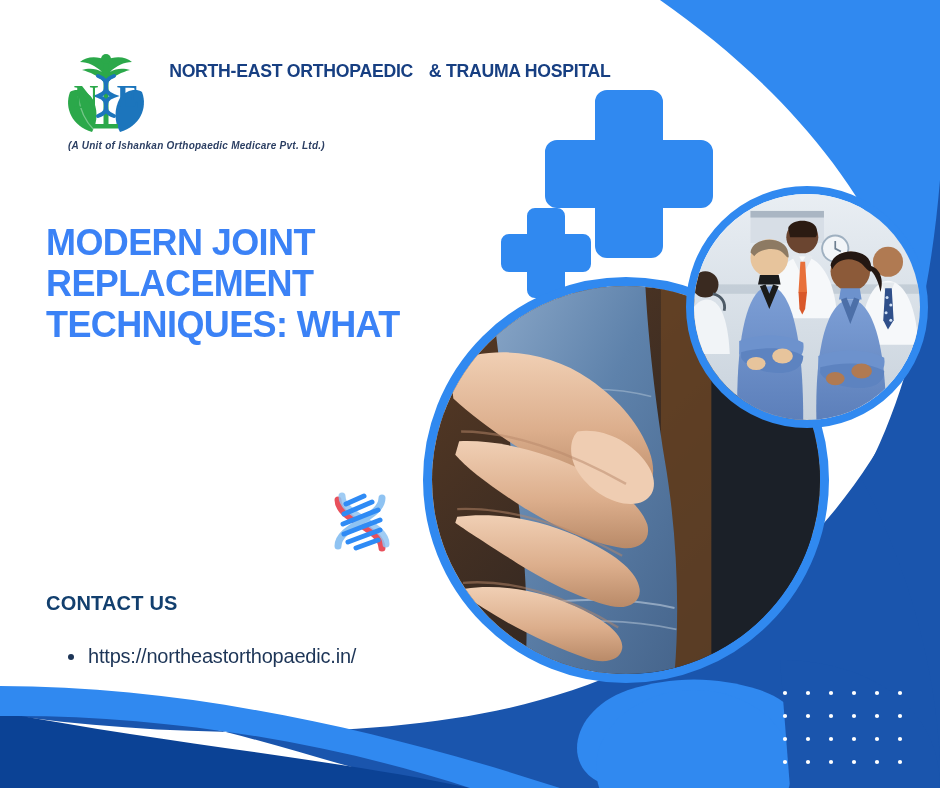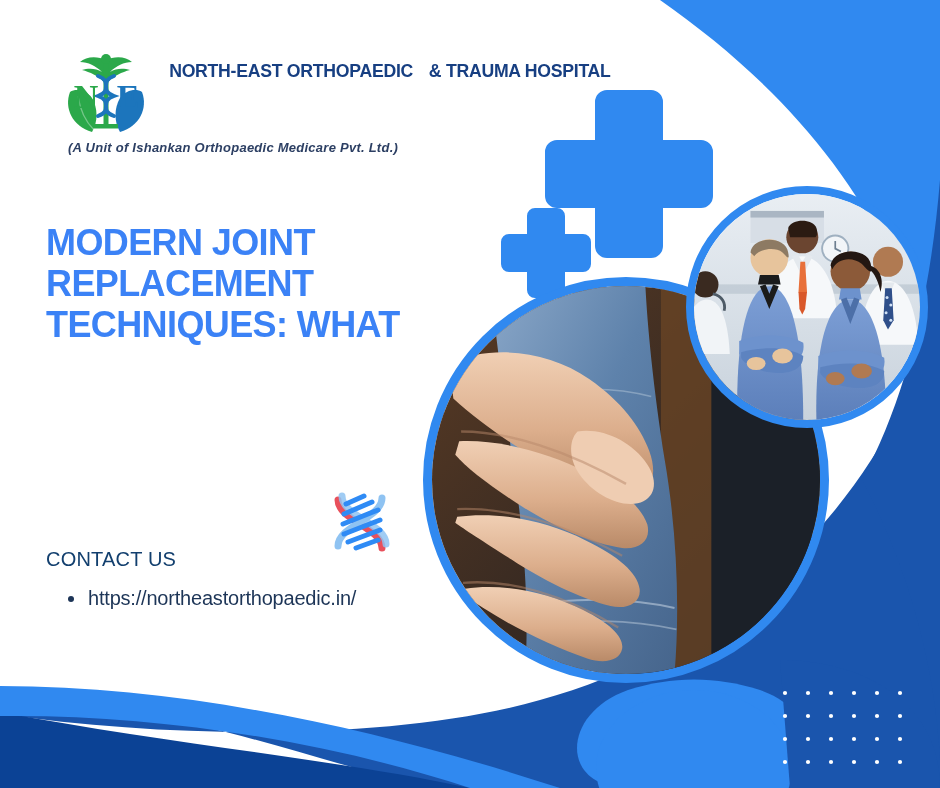--- a/index.html
+++ b/index.html
@@ -39,21 +39,21 @@
     letter-spacing:-0.3px;
     line-height:1.32;
     white-space:nowrap;
     transform:scaleX(0.93);
     transform-origin:center;
   }
   #logo-sub {
     position:absolute; left:10px; top:94px;
     width:310px; text-align:left;
     color:#2c3f63;
-    font-size:13px;
+    font-size:10px;
     font-weight:bold;
     font-style:italic;
     letter-spacing:0.25px;
     white-space:nowrap;
   }
 
   
   #headline {
     position:absolute; left:46px; top:222px;
     width:420px;
@@ -64,25 +64,26 @@
     line-height:1.14;
     letter-spacing:-0.6px;
     text-transform:uppercase;
     z-index:6;
   }
 
   
   #contact-block { position:absolute; left:46px; top:548px; z-index:6; }
   #contact-heading {
     color:#123f6e;
-    font-weight:normal;
+    font-weight:bold;
     font-size:20px;
     letter-spacing:0.2px;
-  }
-  #contact-list { margin-top:16px; list-style:none; }
+    margin-top:44px;
+  }
+  #contact-list { margin-top:30px; list-style:none; }
   #contact-list li {
     display:flex; align-items:center;
     color:#1d3557;
     font-size:20px;
     letter-spacing:-0.2px;
   }
   .bullet-dot {
     width:6px; height:6px; border-radius:50%;
     background:#1d3557;
     margin-left:22px; margin-right:14px;

